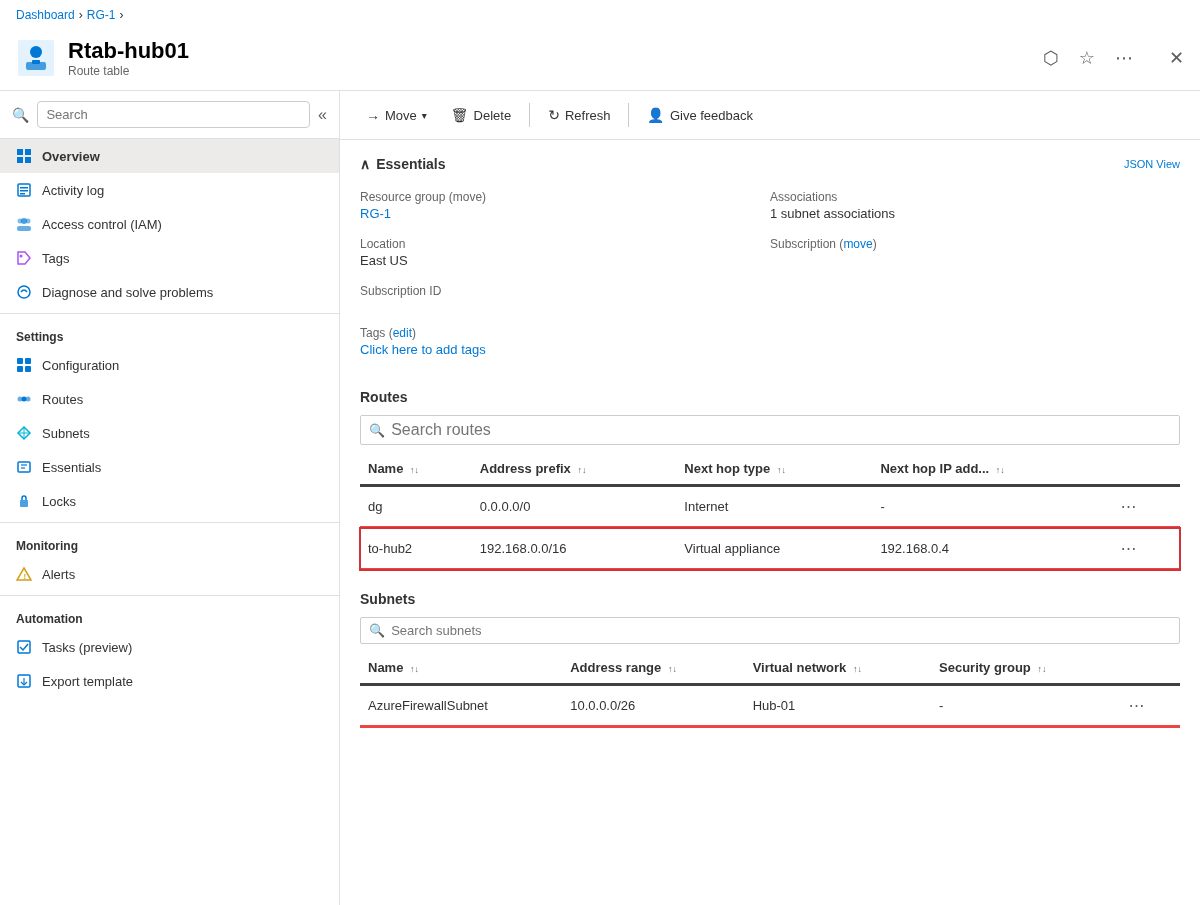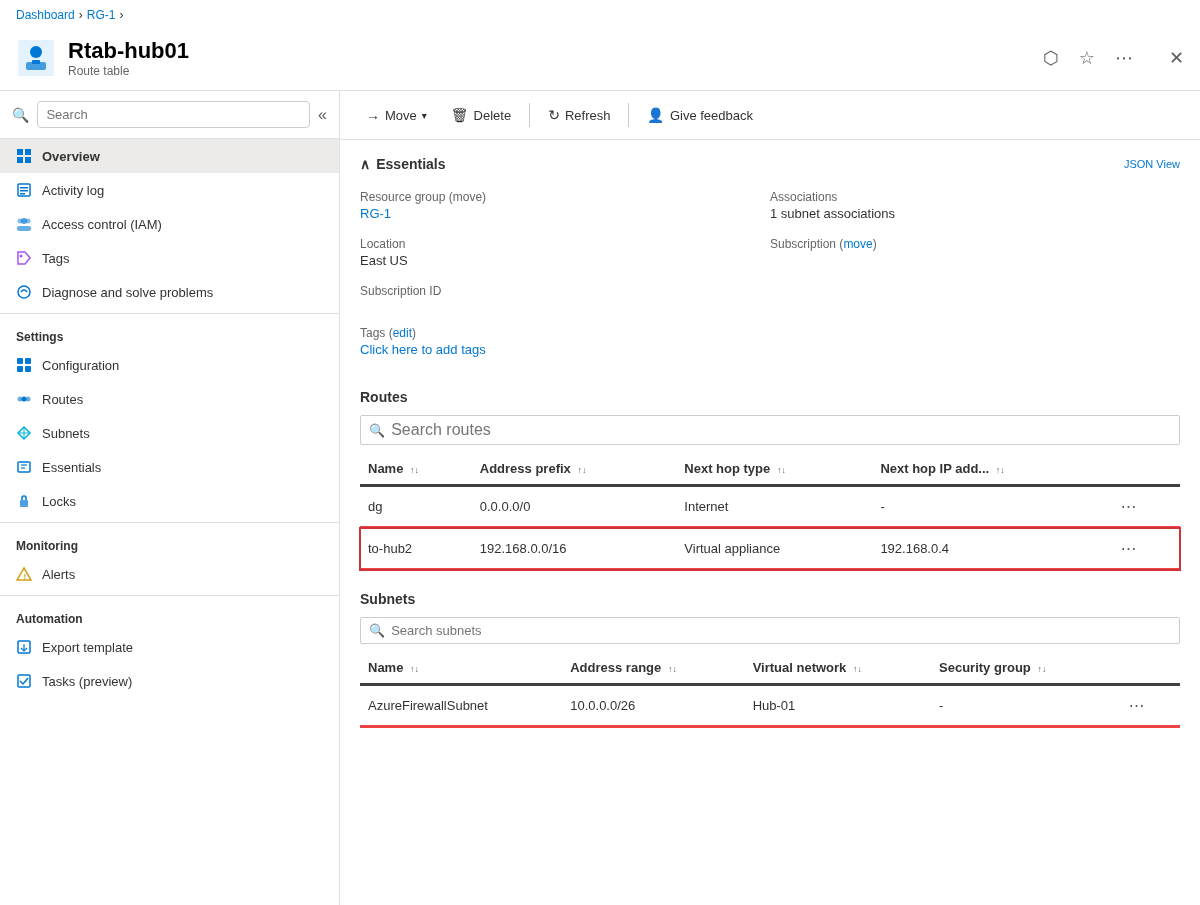--- a/index.html
+++ b/index.html
@@ -225,34 +225,34 @@
             </svg>
         </span>
         <span>Alerts</span>
       </div>
 
       <div class="sidebar-section-label">Automation</div>
       <div class="nav-item">
         <span class="nav-icon">
           <svg width="16" height="16" viewBox="0 0 16 16">
               <rect x="2" y="2" width="12" height="12" rx="1" fill="none" stroke="#0078d4" stroke-width="1.5"></rect>
+              <path d="M4 8 L7 11 L12 5" fill="none" stroke="#0078d4" stroke-width="1.5"></path>
+            </svg>
+        </span>
+        <span>Tasks (preview)</span>
+      </div>
+      <div class="nav-item">
+        <span class="nav-icon">
+          <svg width="16" height="16" viewBox="0 0 16 16">
+              <rect x="2" y="2" width="12" height="12" rx="1" fill="none" stroke="#0078d4" stroke-width="1.5"></rect>
               <line x1="8" y1="5" x2="8" y2="11" stroke="#0078d4" stroke-width="1.2"></line>
               <polyline points="5,9 8,12 11,9" fill="none" stroke="#0078d4" stroke-width="1.2"></polyline>
             </svg>
         </span>
         <span>Export template</span>
-      </div>
-      <div class="nav-item">
-        <span class="nav-icon">
-          <svg width="16" height="16" viewBox="0 0 16 16">
-              <rect x="2" y="2" width="12" height="12" rx="1" fill="none" stroke="#0078d4" stroke-width="1.5"></rect>
-              <path d="M4 8 L7 11 L12 5" fill="none" stroke="#0078d4" stroke-width="1.5"></path>
-            </svg>
-        </span>
-        <span>Tasks (preview)</span>
       </div>
     </div>
   </div>
 
   <div class="content">
 
     <div class="toolbar">
       <button class="toolbar-btn">
         <span style="font-size:14px;">→</span>
         <span>Move</span>

